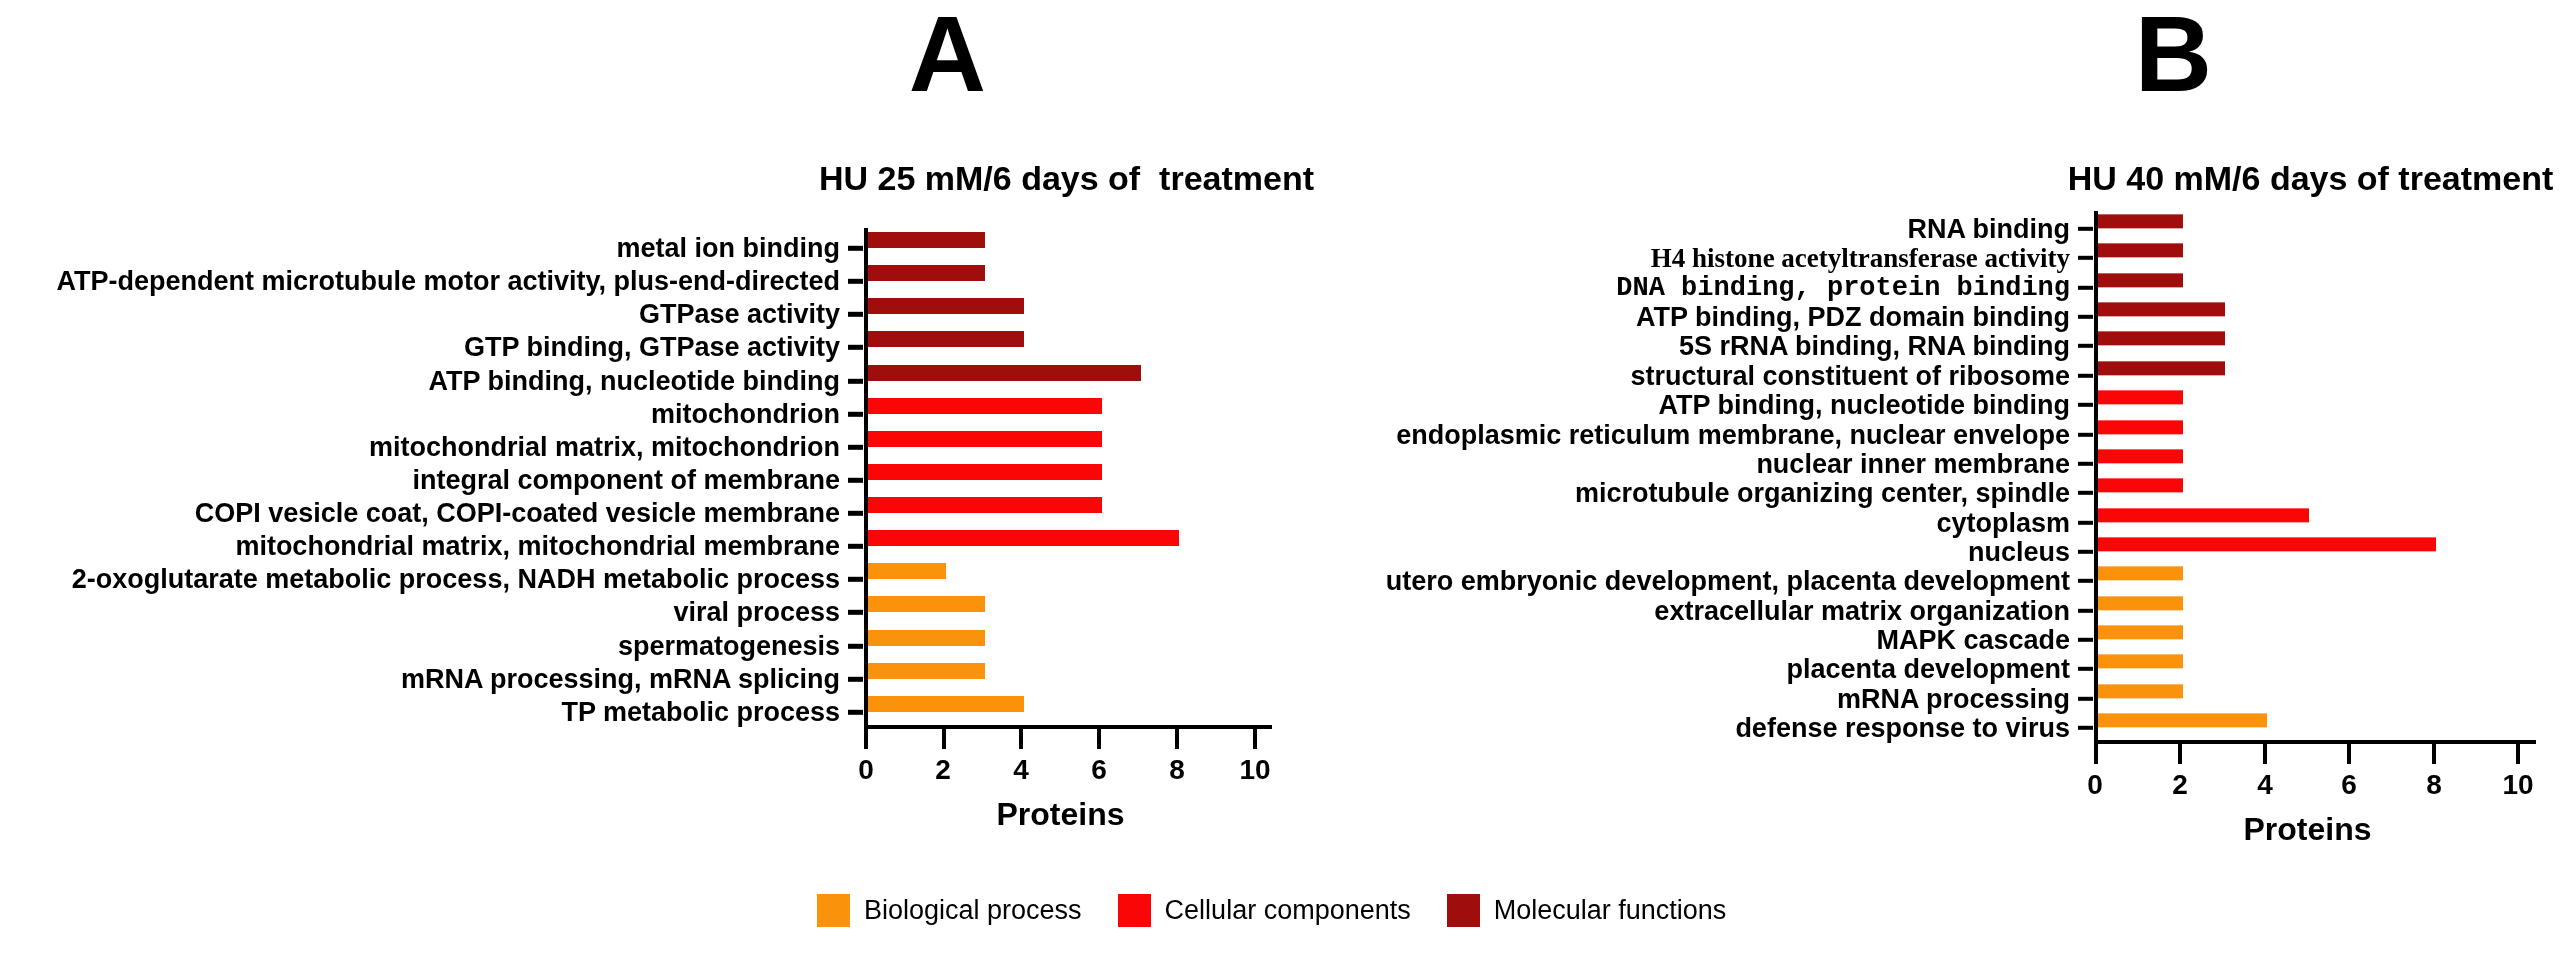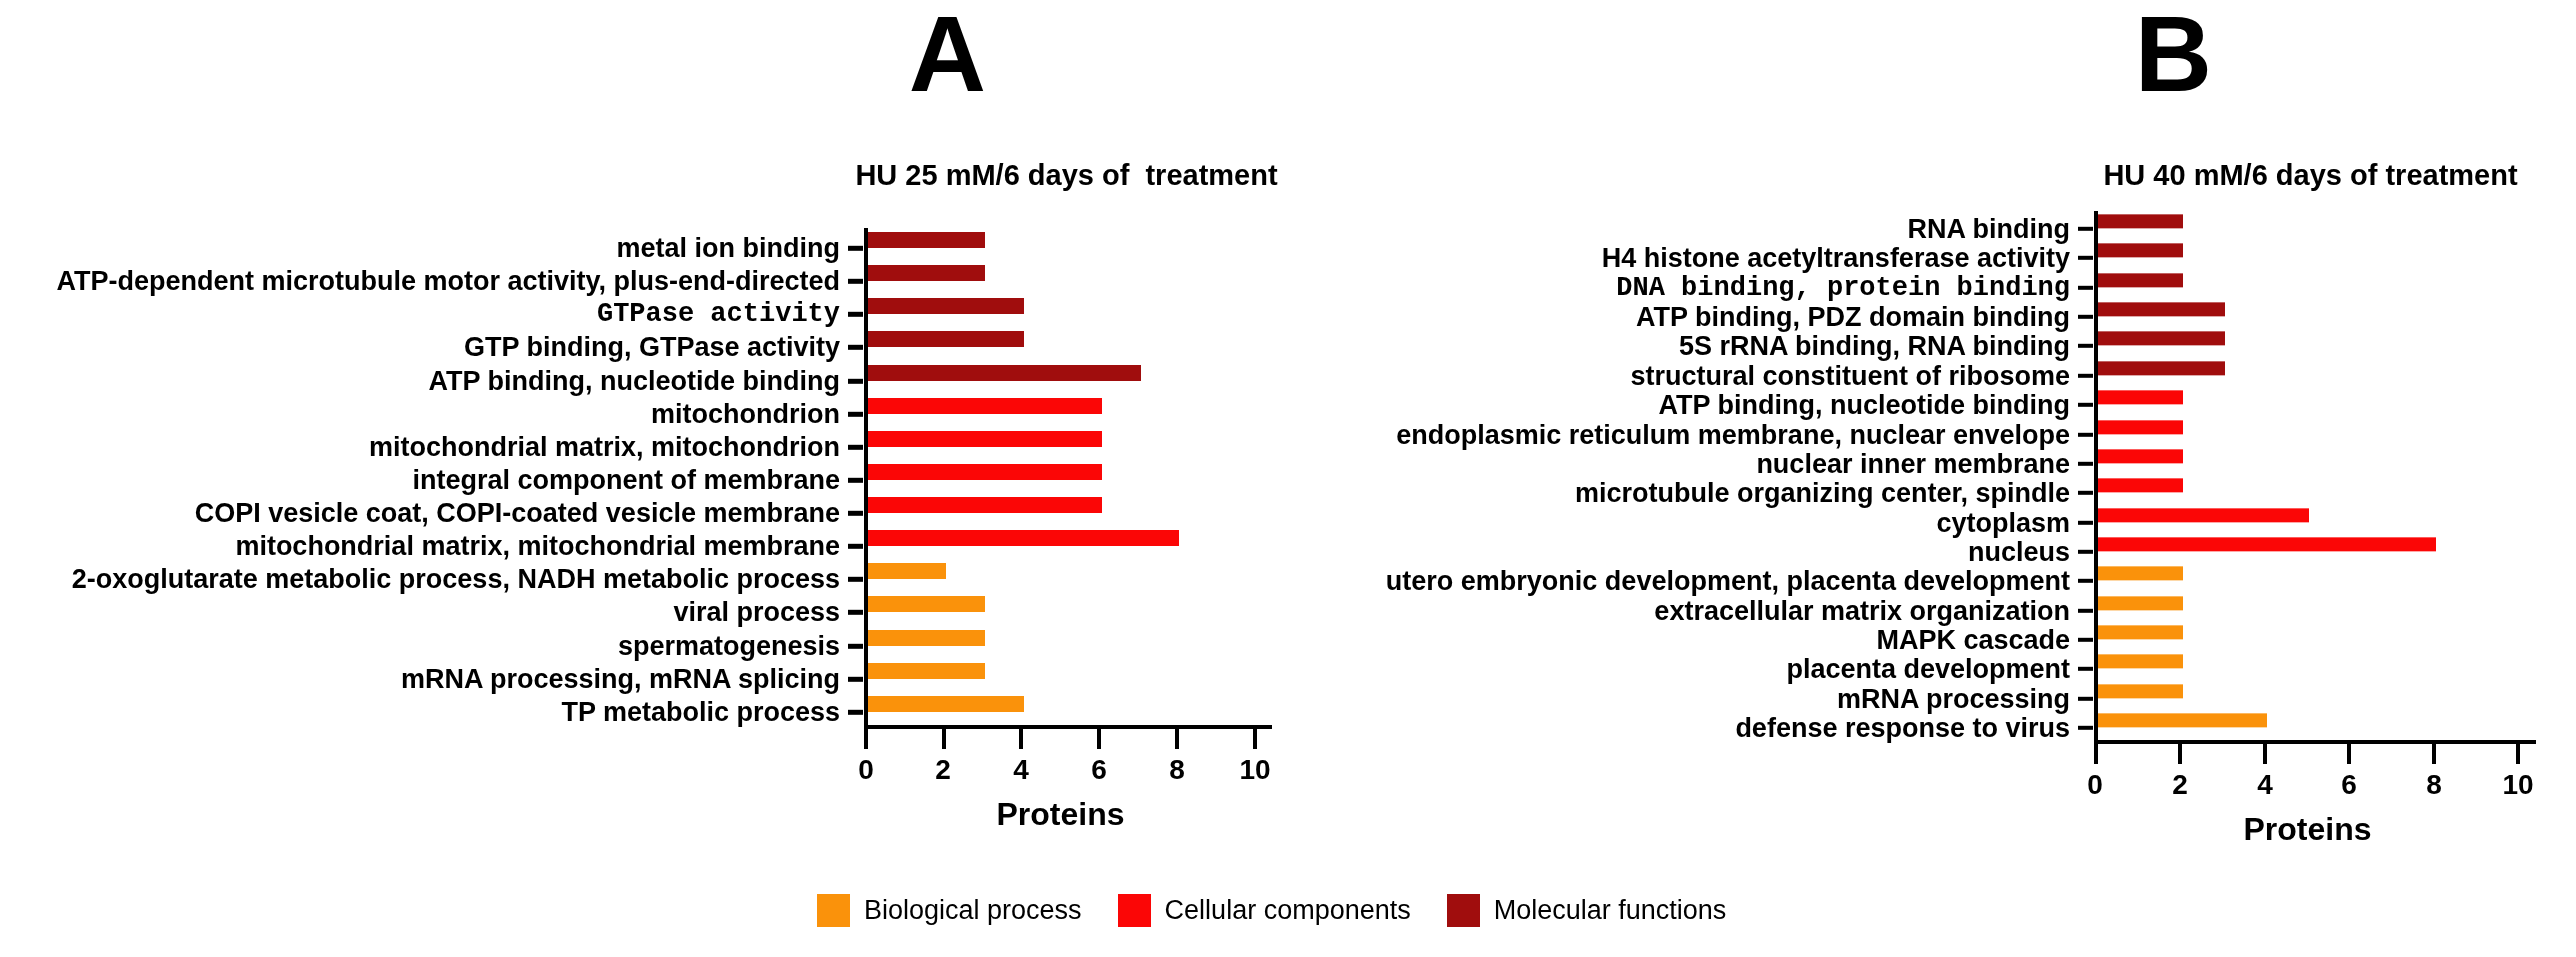--- a/index.html
+++ b/index.html
@@ -8,21 +8,21 @@
 
   .panel-letter{
     position:absolute;top:1.3px;width:153px;text-align:center;
     font-size:107px;font-weight:bold;color:#000;line-height:1.0;
   }
   #letter-a{left:871px;}
   #letter-b{left:2097px;}
 
   .panel-title{
     position:absolute;top:159px;width:585px;text-align:center;
-    font-size:29px;font-weight:bold;color:#000;white-space:pre;
+    font-size:34px;font-weight:bold;color:#000;white-space:pre;
   }
   #title-a{left:774px;}
   #title-b{left:2018px;}
 
   .chart{position:absolute;}
   .chart-row{position:absolute;left:0;right:0;}
   .row-label{
     position:absolute;left:0;top:62%;transform:translateY(-50%);
     text-align:right;font-size:27px;font-weight:bold;color:#000;
     white-space:nowrap;line-height:1.05;
@@ -69,21 +69,21 @@
         <div class="row-label" style="width: 840px;">metal ion binding</div>
         <div class="y-tick" style="left: 848px;"></div>
         <div class="bar" style="left: 868px; width: 117px; height: 16px; background: rgb(160, 13, 13);"></div>
       </div>
       <div class="chart-row" style="top: 33px; height: 33px;">
         <div class="row-label" style="width: 840px;">ATP-dependent microtubule motor activity, plus-end-directed</div>
         <div class="y-tick" style="left: 848px;"></div>
         <div class="bar" style="left: 868px; width: 117px; height: 16px; background: rgb(160, 13, 13);"></div>
       </div>
       <div class="chart-row" style="top: 66px; height: 33px;">
-        <div class="row-label" style="width: 840px; font-family: Liberation Mono, monospace;">GTPase activity</div>
+        <div class="row-label" style="width: 840px;">GTPase activity</div>
         <div class="y-tick" style="left: 848px;"></div>
         <div class="bar" style="left: 868px; width: 156px; height: 16px; background: rgb(160, 13, 13);"></div>
       </div>
       <div class="chart-row" style="top: 99px; height: 33px;">
         <div class="row-label" style="width: 840px;">GTP binding, GTPase activity</div>
         <div class="y-tick" style="left: 848px;"></div>
         <div class="bar" style="left: 868px; width: 156px; height: 16px; background: rgb(160, 13, 13);"></div>
       </div>
       <div class="chart-row" style="top: 133px; height: 33px;">
         <div class="row-label" style="width: 840px;">ATP binding, nucleotide binding</div>
@@ -156,21 +156,21 @@
       <div class="x-tick-label" style="left: 1217px; top: 526px;">10</div>
       <div class="x-axis-title" style="left: 866px; width: 389px; top: 568px;">Proteins</div>
     </div>
   <div id="chart-b" class="chart" style="left: 1195px; top: 211px; width: 1380px; height: 649px;">
       <div class="chart-row" style="top: 0px; height: 29px;">
         <div class="row-label" style="width: 875px;">RNA binding</div>
         <div class="y-tick" style="left: 883px;"></div>
         <div class="bar" style="left: 903px; width: 85px; height: 13.3px; background: rgb(160, 13, 13);"></div>
       </div>
       <div class="chart-row" style="top: 29px; height: 29px;">
-        <div class="row-label" style="width: 875px;">H4 histone acetyltransferase activity</div>
+        <div class="row-label" style="width: 875px; font-family: Liberation Serif, serif;">H4 histone acetyltransferase activity</div>
         <div class="y-tick" style="left: 883px;"></div>
         <div class="bar" style="left: 903px; width: 85px; height: 13.3px; background: rgb(160, 13, 13);"></div>
       </div>
       <div class="chart-row" style="top: 59px; height: 29px;">
         <div class="row-label" style="width: 875px; font-family: Liberation Mono, monospace;">DNA binding, protein binding</div>
         <div class="y-tick" style="left: 883px;"></div>
         <div class="bar" style="left: 903px; width: 85px; height: 13.3px; background: rgb(160, 13, 13);"></div>
       </div>
       <div class="chart-row" style="top: 88px; height: 29px;">
         <div class="row-label" style="width: 875px;">ATP binding, PDZ domain binding</div>

